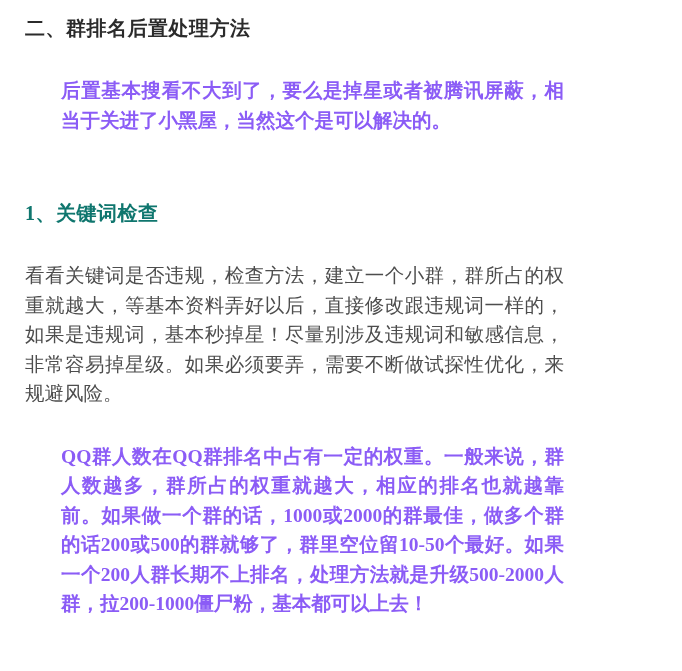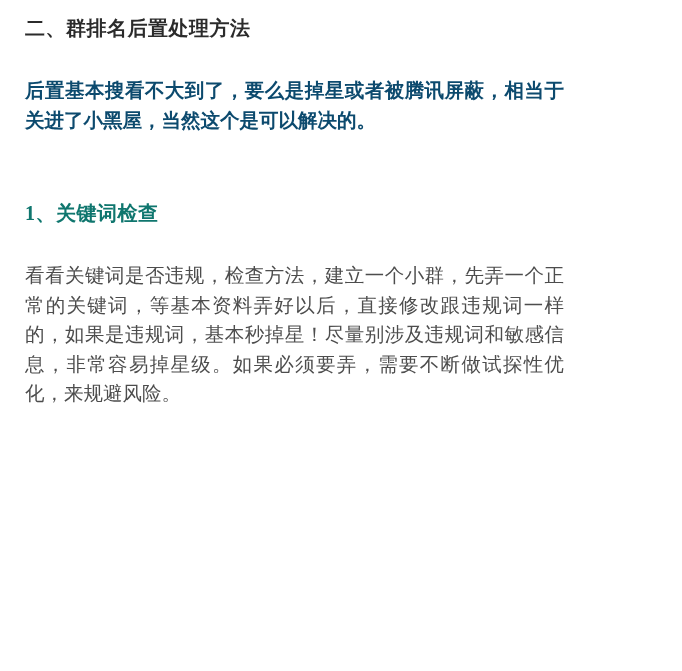--- a/index.html
+++ b/index.html
@@ -37,29 +37,31 @@
     margin: 33px 0 0 0;
     font-size: 19.5px;
     line-height: 29.5px;
     color: #4d4d4d;
     text-align: justify;
     text-justify: inter-ideograph;
     word-break: break-all;
   }
   .para.bold {
     font-weight: bold;
-    color: #0c4a6e;
+    color: #8b5cf6;
+    margin-left: 36px;
   }
 </style>
 </head>
 <body>
 
 <div class="page">
   <h2 class="doc-heading">二、群排名后置处理方法</h2>
 
   <p class="para bold">后置基本搜看不大到了，要么是掉星或者被腾讯屏蔽，相当于关进了小黑屋，当然这个是可以解决的。</p>
 
   <h3 class="section-heading">1、关键词检查</h3>
 
-  <p class="para">看看关键词是否违规，检查方法，建立一个小群，先弄一个正常的关键词，等基本资料弄好以后，直接修改跟违规词一样的，如果是违规词，基本秒掉星！尽量别涉及违规词和敏感信息，非常容易掉星级。如果必须要弄，需要不断做试探性优化，来规避风险。</p>
+  <p class="para">看看关键词是否违规，检查方法，建立一个小群，群所占的权重就越大，等基本资料弄好以后，直接修改跟违规词一样的，如果是违规词，基本秒掉星！尽量别涉及违规词和敏感信息，非常容易掉星级。如果必须要弄，需要不断做试探性优化，来规避风险。</p>
 
 
+  <p class="para bold">QQ群人数在QQ群排名中占有一定的权重。一般来说，群人数越多，群所占的权重就越大，相应的排名也就越靠前。如果做一个群的话，1000或2000的群最佳，做多个群的话200或500的群就够了，群里空位留10-50个最好。如果一个200人群长期不上排名，处理方法就是升级500-2000人群，拉200-1000僵尸粉，基本都可以上去！</p>
 </div>
 
 </body></html>

